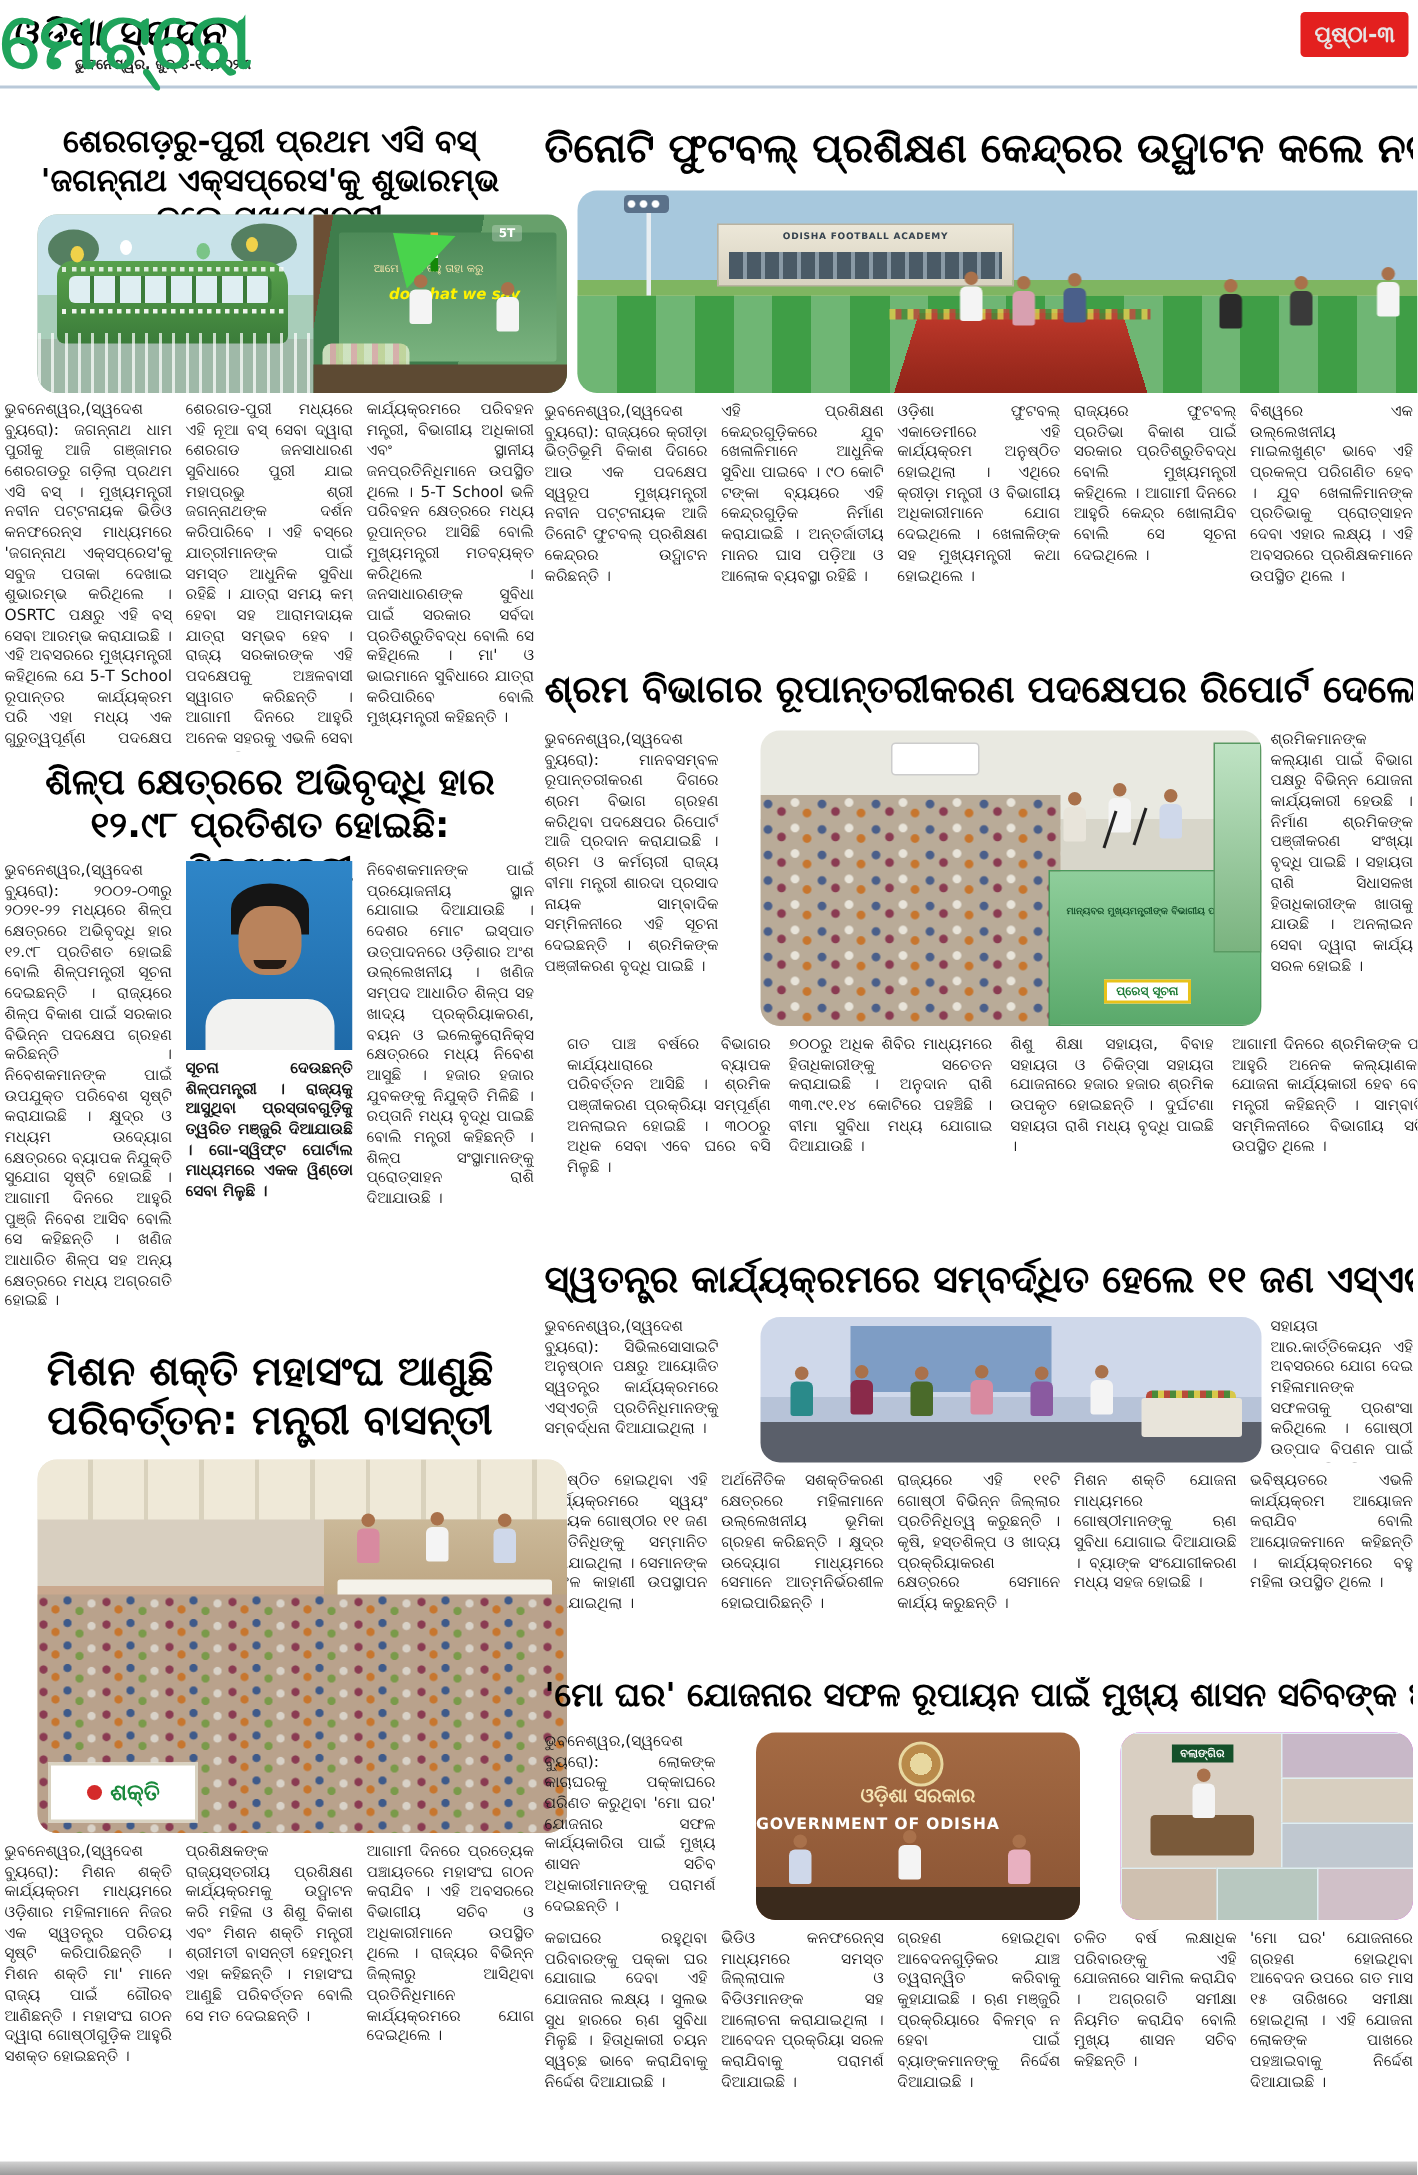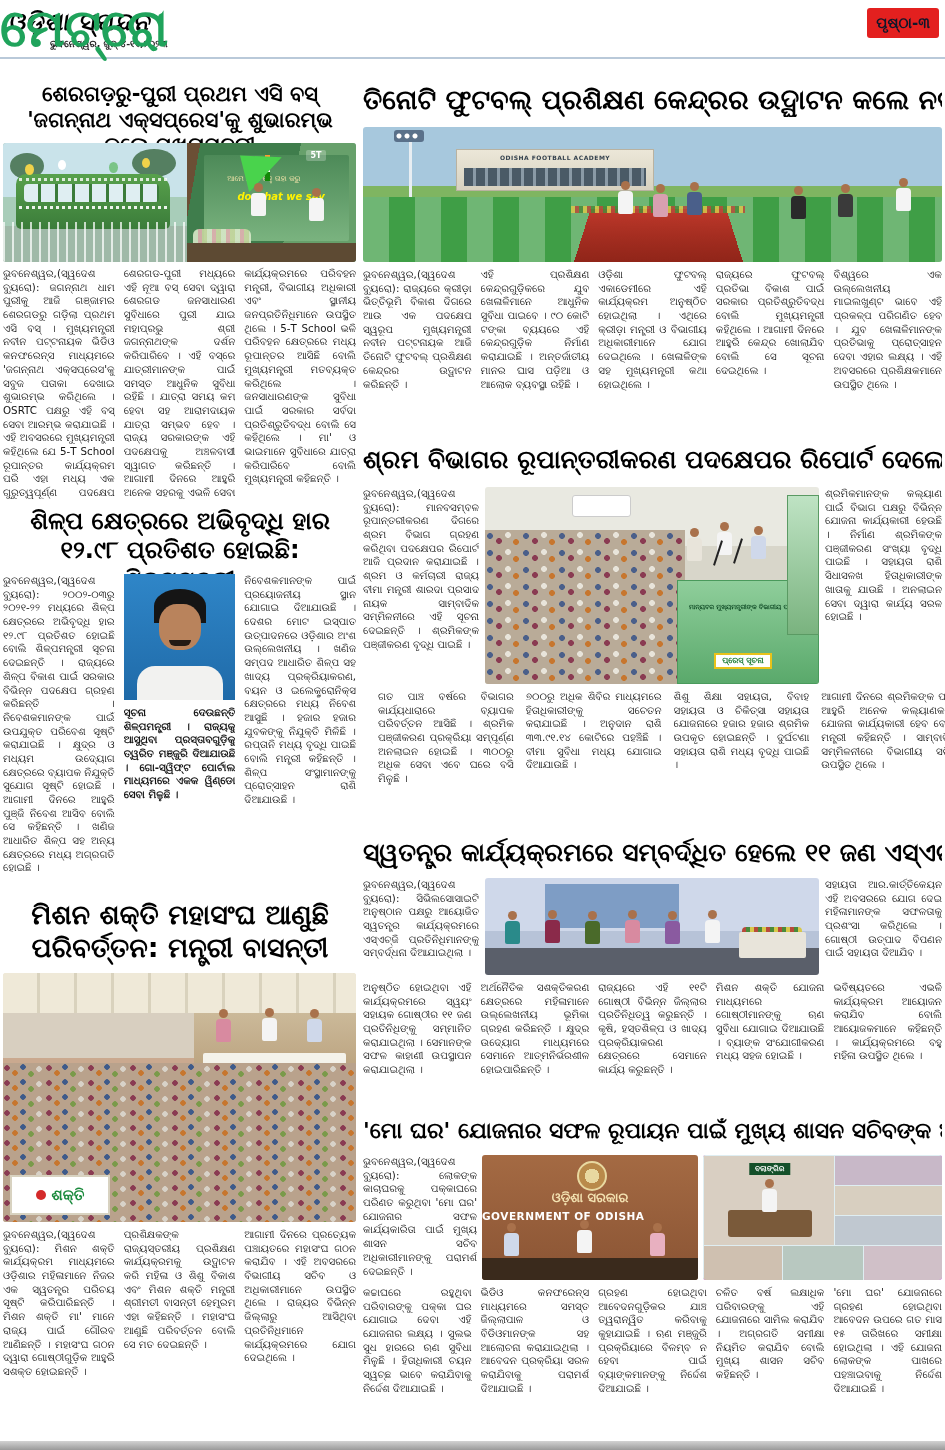--- a/index.html
+++ b/index.html
@@ -6,29 +6,29 @@
   .page{position:relative;width:945px;height:1450px;background:#fff;overflow:hidden;
         font-family:"DejaVu Sans","Liberation Sans",sans-serif;color:#111;}
   
   .mast{position:absolute;left:0;top:0;width:945px;height:57px;background:#fff;
         border-bottom:2px solid #b9c9d9;}
   .logo{position:absolute;left:10px;top:8px;font-size:24px;font-weight:800;color:#000;
         transform:skewX(-7deg);letter-spacing:1px;white-space:nowrap;}
   .dateline{position:absolute;left:14px;top:38px;font-size:9.5px;font-weight:700;color:#222;margin-left:36px;}
   .secttitle{position:absolute;left:0;right:0;top:0;text-align:left;font-size:52px;
         font-weight:700;line-height:57px;}
-  .badge{position:absolute;right:6px;top:8px;color:#0f172a;font-size:15px;font-weight:700;
+  .badge{position:absolute;right:6px;top:8px;color:#e5e5e5;font-size:15px;font-weight:700;
         padding:6px 9px;border-radius:3px;}
   
   .hl{position:absolute;font-weight:700;color:#000;text-align:center;line-height:1.22;}
   .hl1{white-space:nowrap;overflow:hidden;}
   .bt{font-size:10.3px;line-height:1.33;text-align:justify;color:#151515;overflow:hidden;}
   .cols{position:absolute;display:flex;gap:9px;}
   .col{flex:1;overflow:hidden;}
-  .photo{position:absolute;overflow:hidden;border-radius:3px;}
+  .photo{position:absolute;overflow:hidden;border-radius:13px;margin-left:22px;}
   
   .pr{position:absolute;display:flex;flex-direction:column;align-items:center;}
   .pr .h{width:9px;height:9px;border-radius:50%;background:#a9714b;}
   .pr .b{width:15px;height:23px;border-radius:4px 4px 2px 2px;margin-top:1px;background:#f4f4f4;}
   
   .pa-left{position:absolute;left:0;top:0;width:52%;height:100%;
       background:linear-gradient(#c9e3ea 0 45%,#a8cdb9 45% 70%,#9fb9a8 70% 100%);}
   .pa-tree{position:absolute;border-radius:50%;background:#2e5d33;opacity:.75;}
   .pa-bus{position:absolute;left:7%;top:26%;width:84%;height:46%;
       background:linear-gradient(#58a14c,#3b7c3a);border-radius:10px 16px 5px 5px;}

